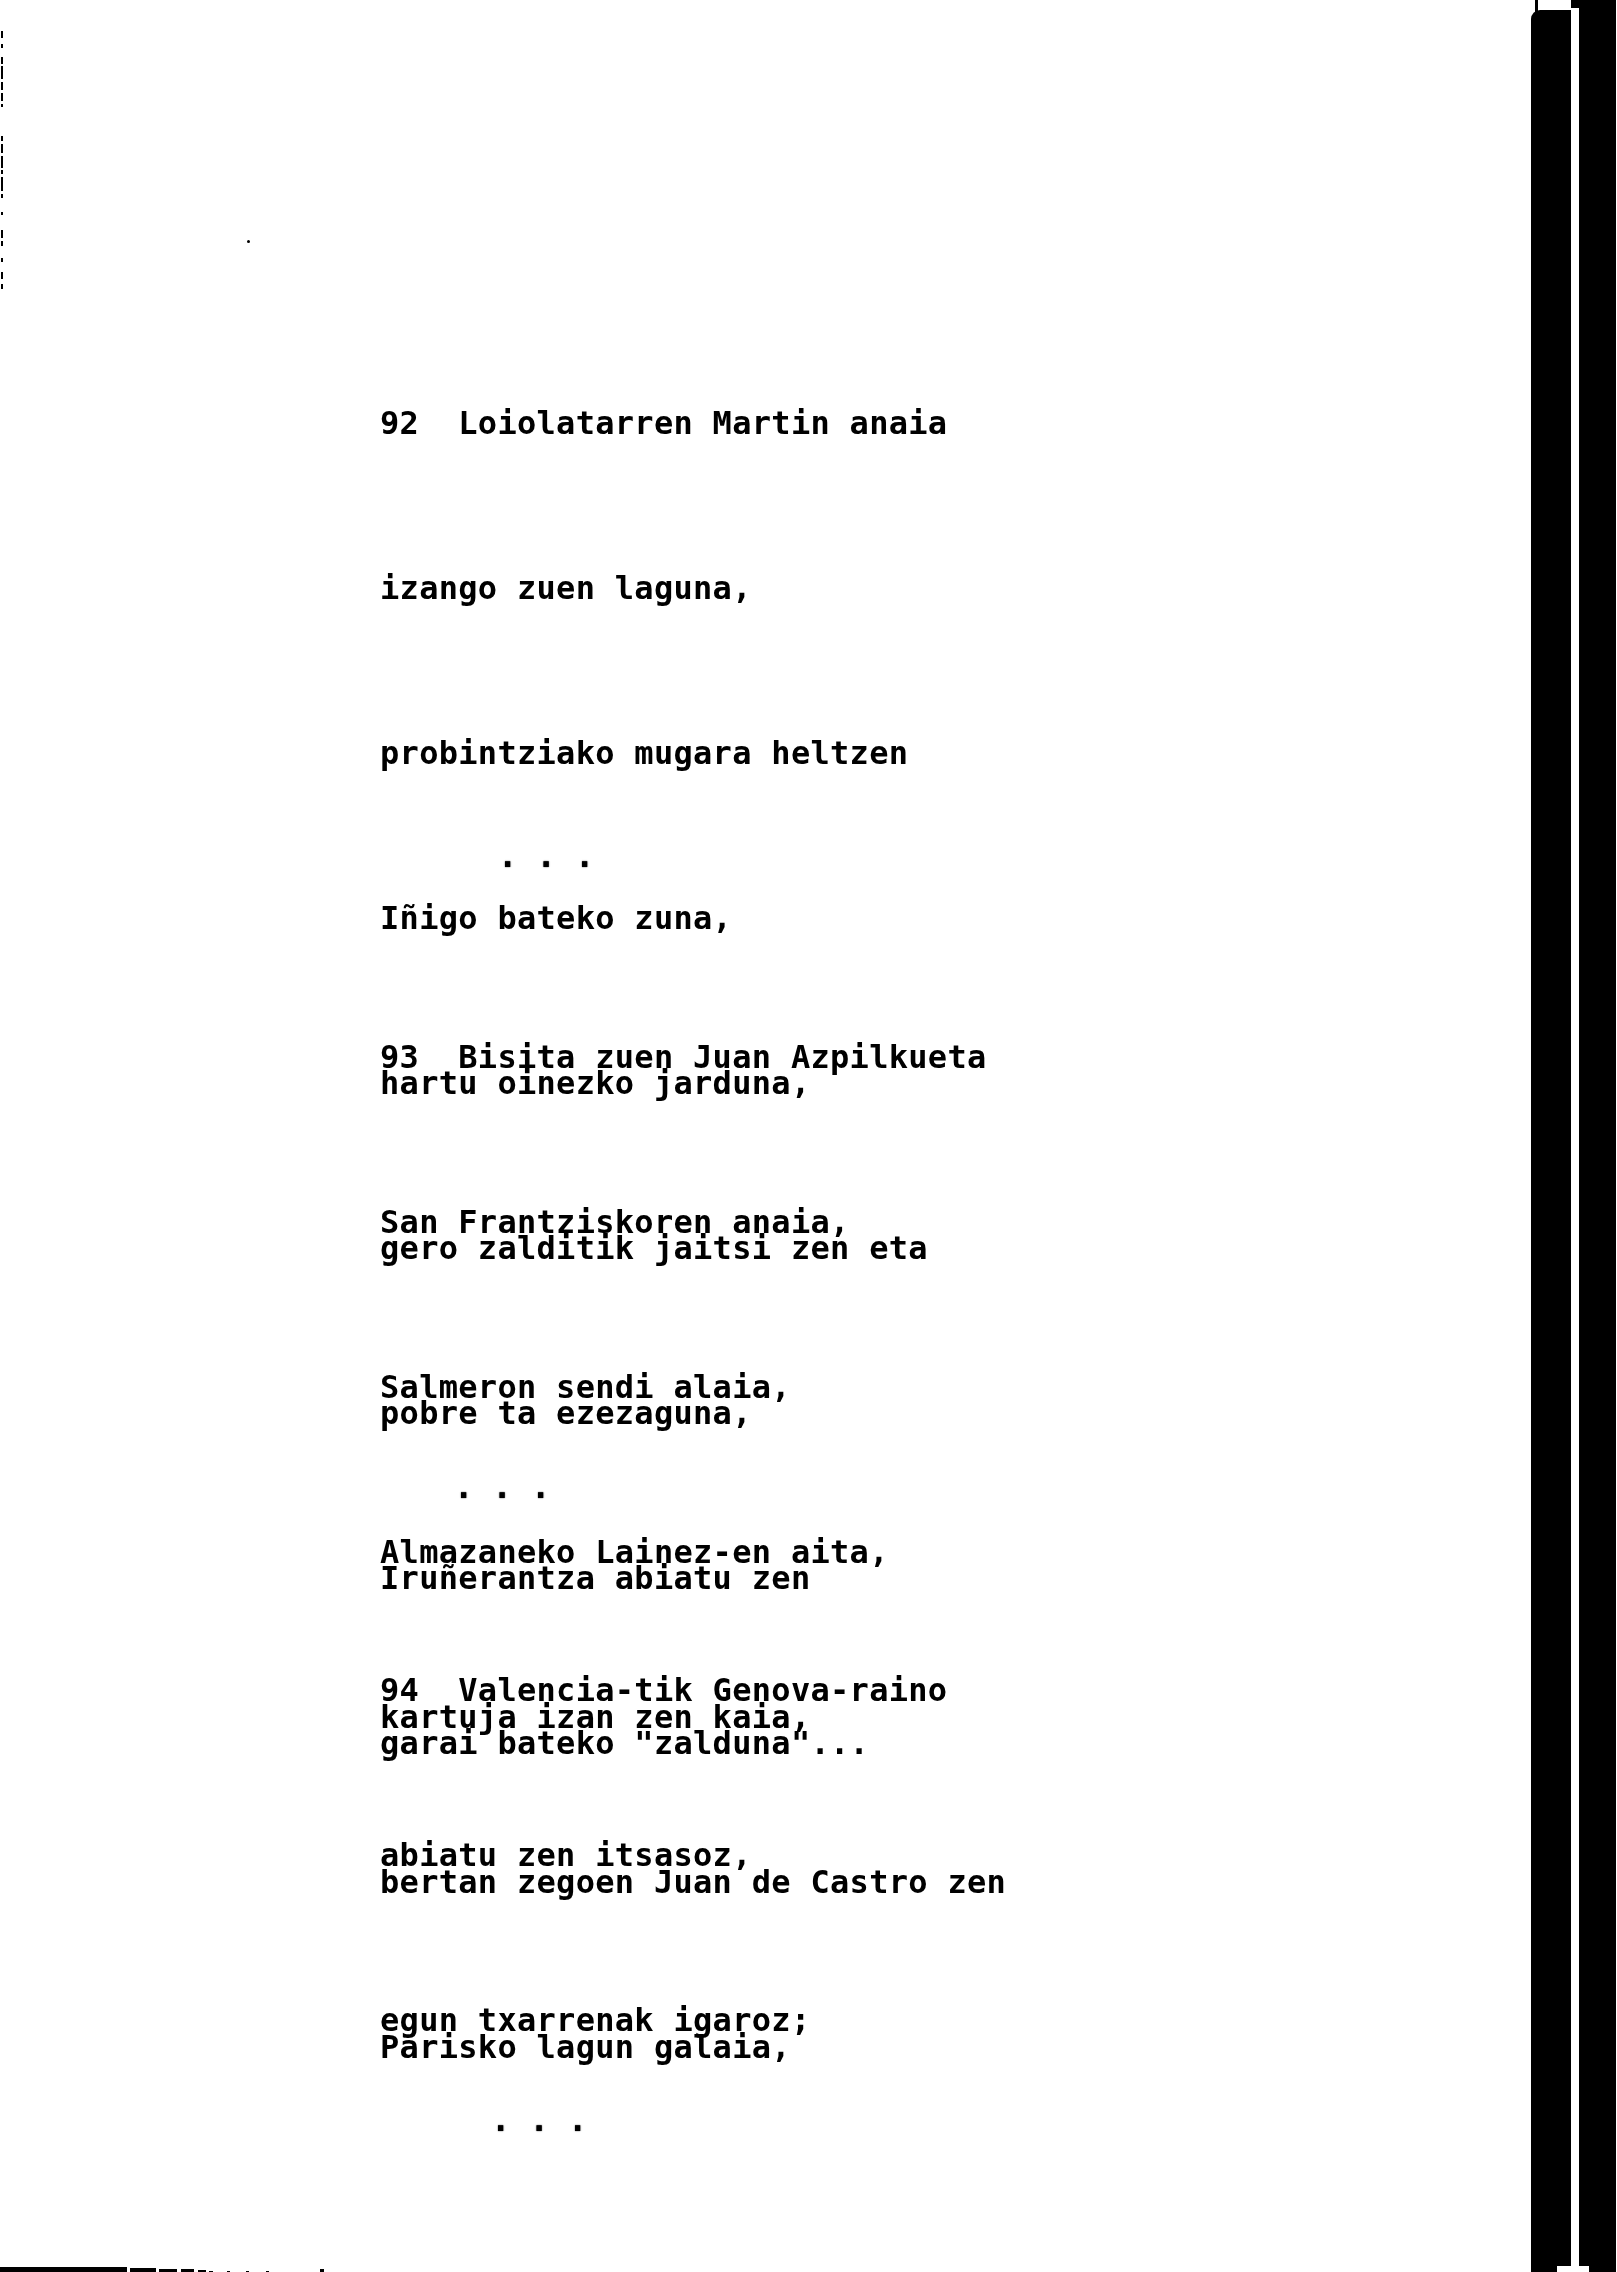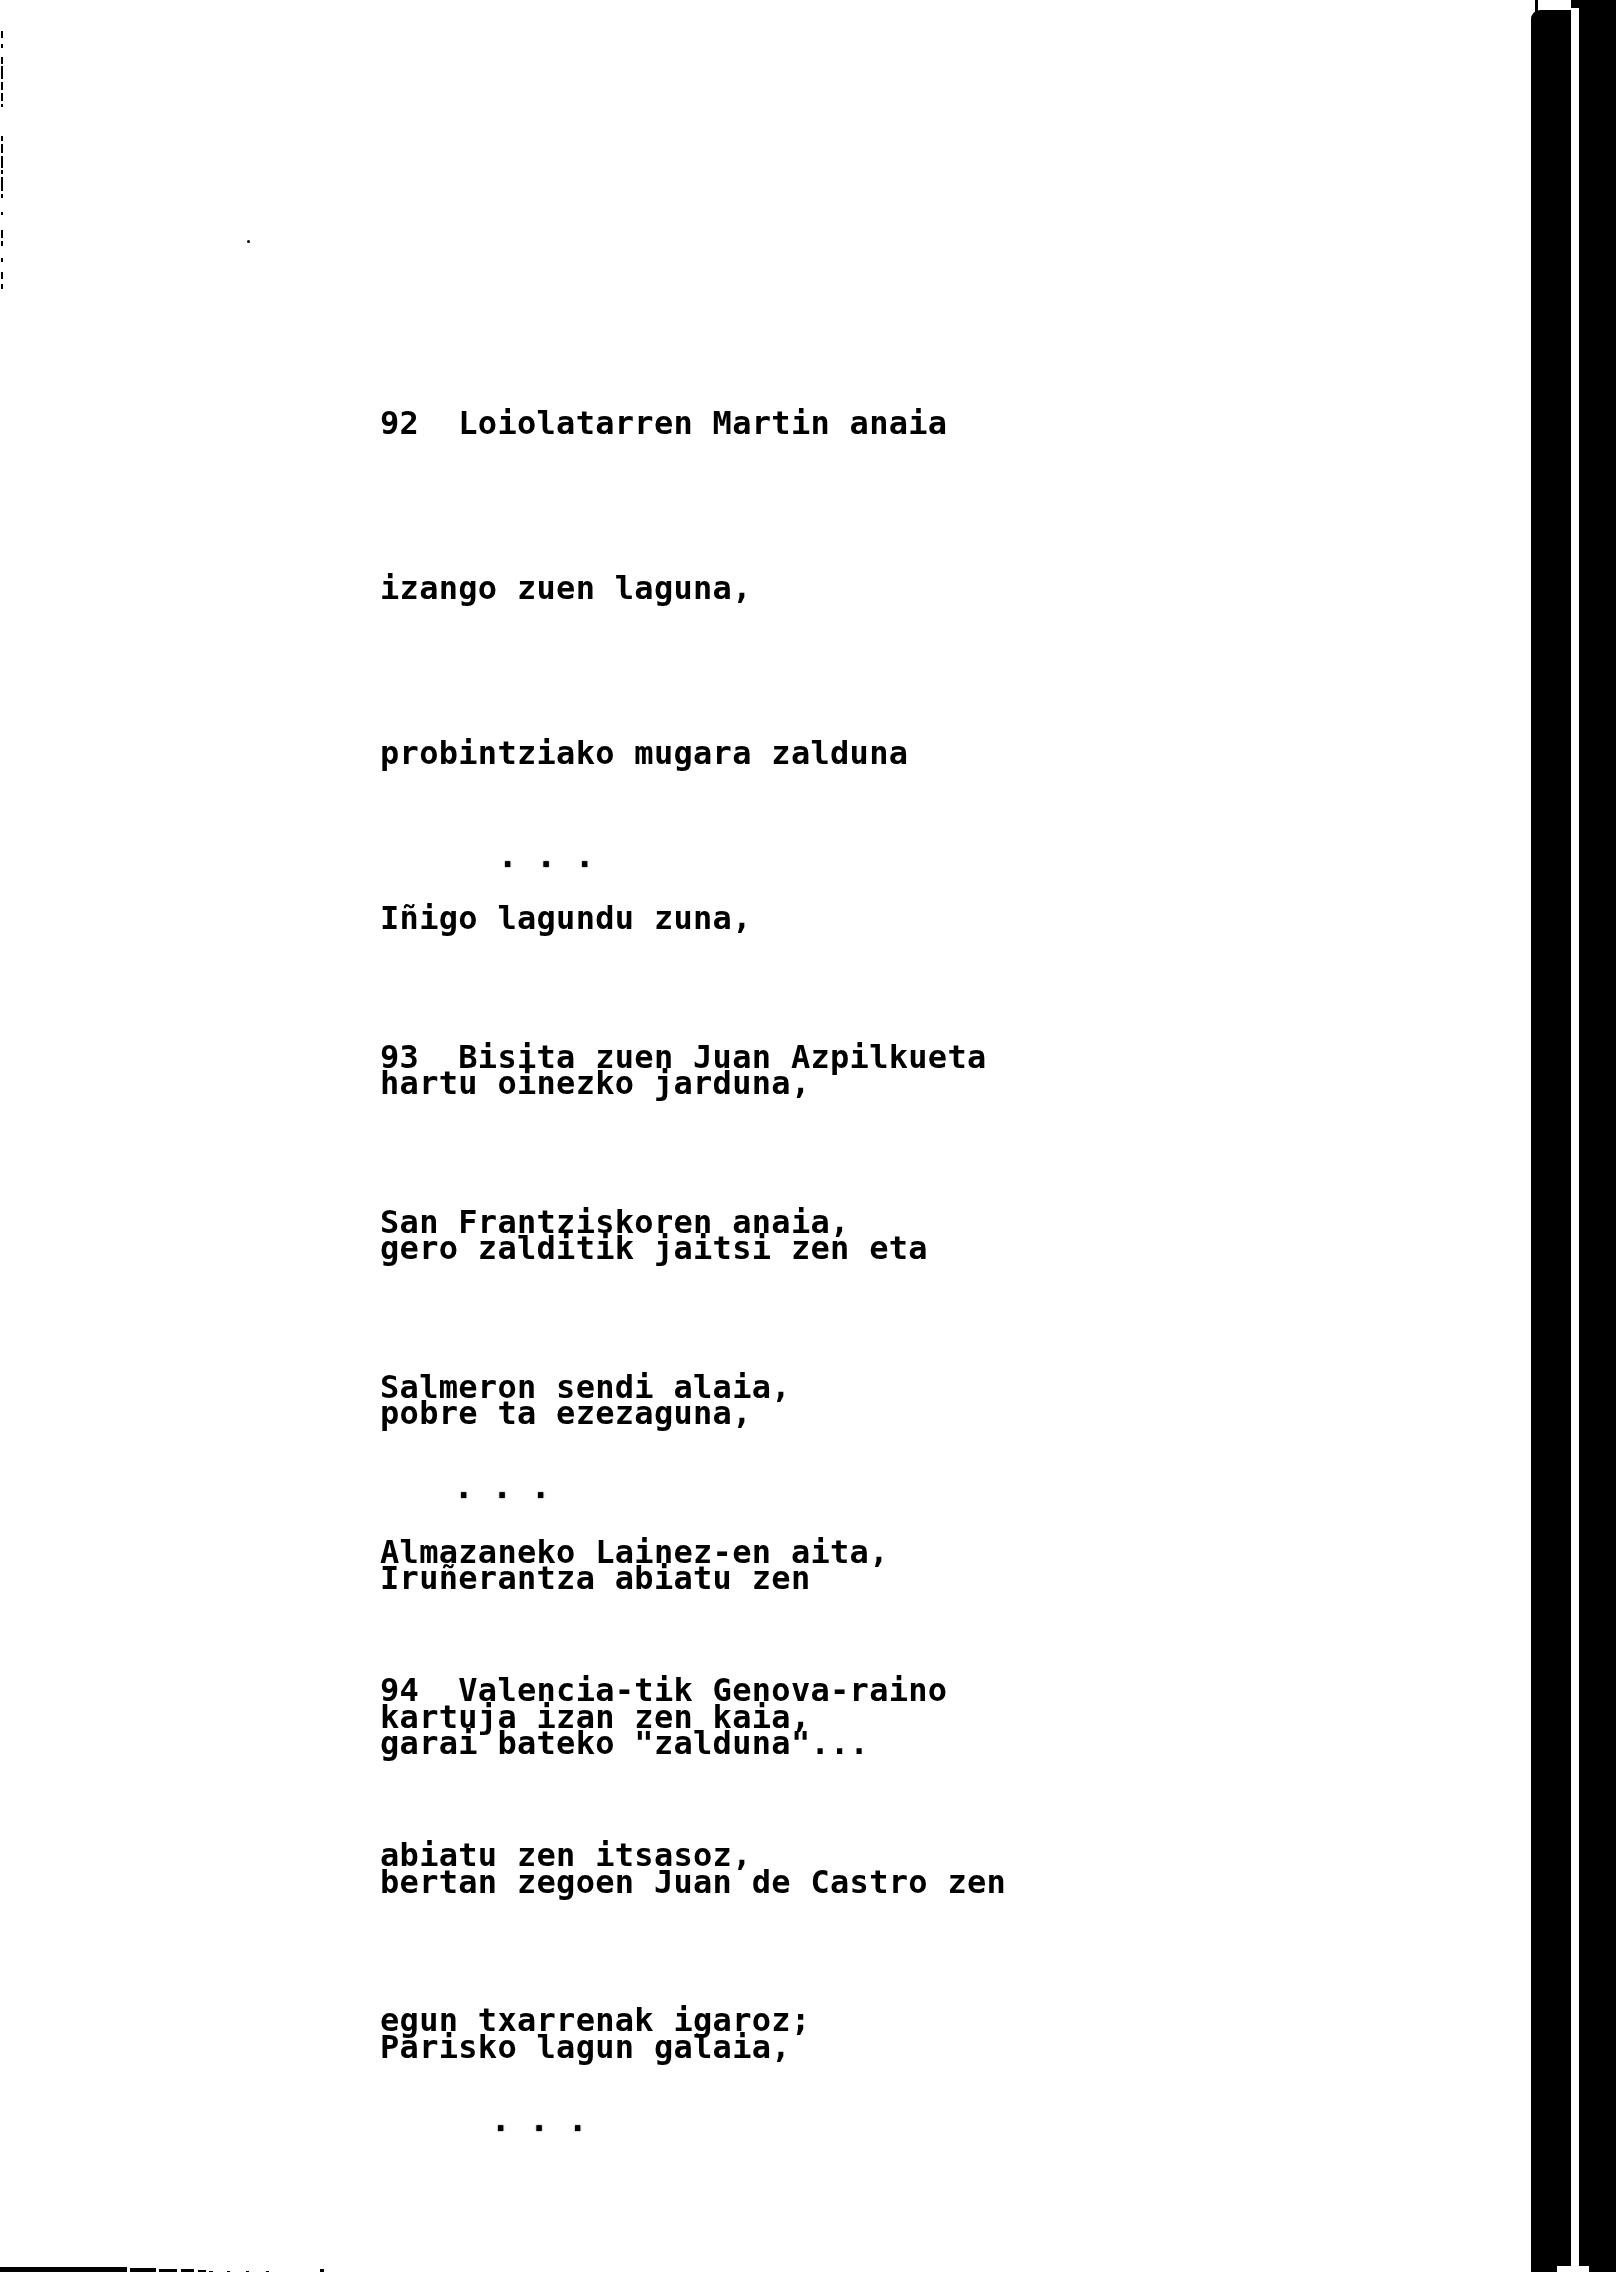--- a/index.html
+++ b/index.html
@@ -82,22 +82,22 @@
   .streak-s9 { left: 320px; top: 2269px; width: 3.9px; height: 2.6px; }
 </style>
 </head>
 <body>
 
 <div class="page">
 
   <div class="stanza stanza-92">
     <div class="verse-line">92  Loiolatarren Martin anaia</div>
     <div class="verse-line">izango zuen laguna,</div>
-    <div class="verse-line">probintziako mugara zalduna</div>
-    <div class="verse-line">Iñigo lagundu zuna,</div>
+    <div class="verse-line">probintziako mugara heltzen</div>
+    <div class="verse-line">Iñigo bateko zuna,</div>
     <div class="verse-line">hartu oinezko jarduna,</div>
     <div class="verse-line">gero zalditik jaitsi zen eta</div>
     <div class="verse-line">pobre ta ezezaguna,</div>
     <div class="verse-line">Iruñerantza abiatu zen</div>
     <div class="verse-line">garai bateko "zalduna"...</div>
   </div>
 
   <div class="separator separator-1">. . .</div>
 
   <div class="stanza stanza-93">

